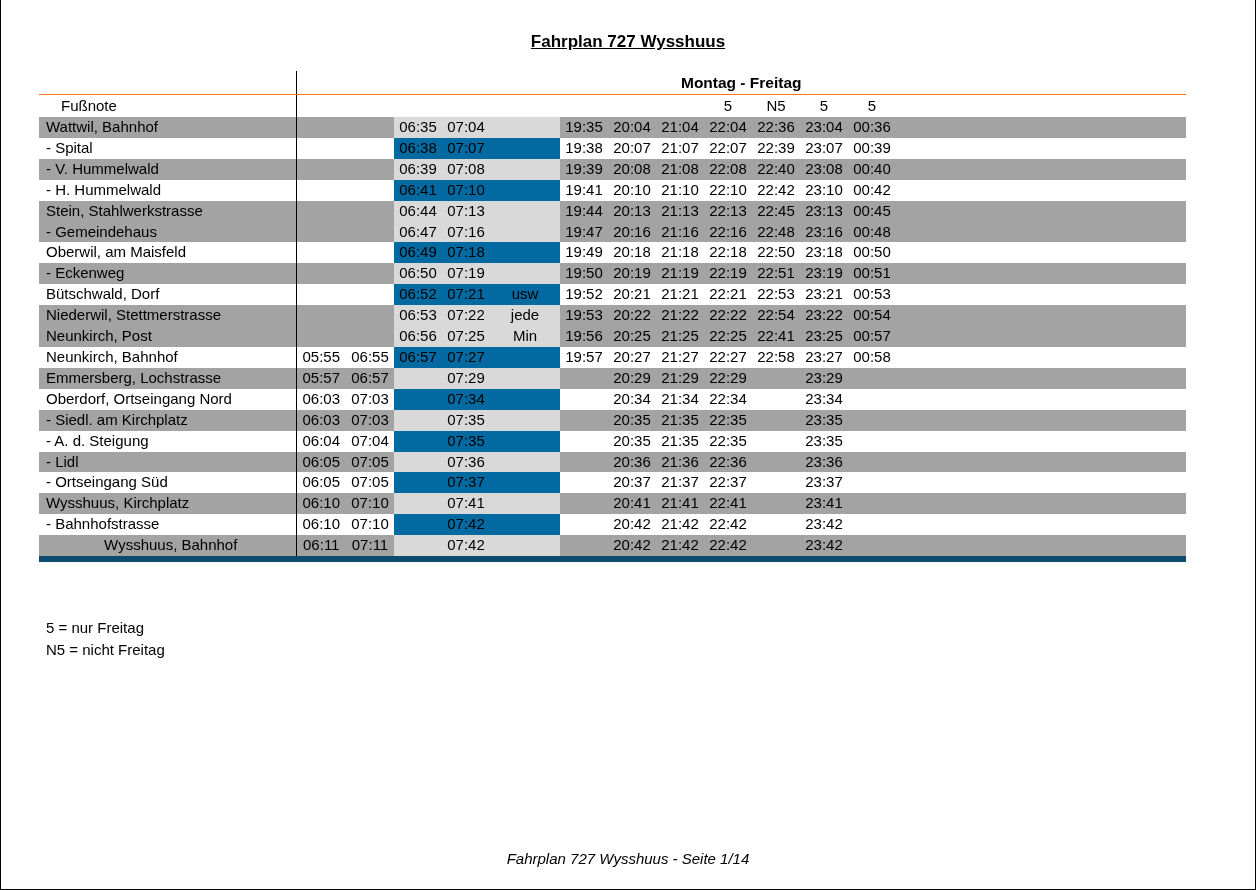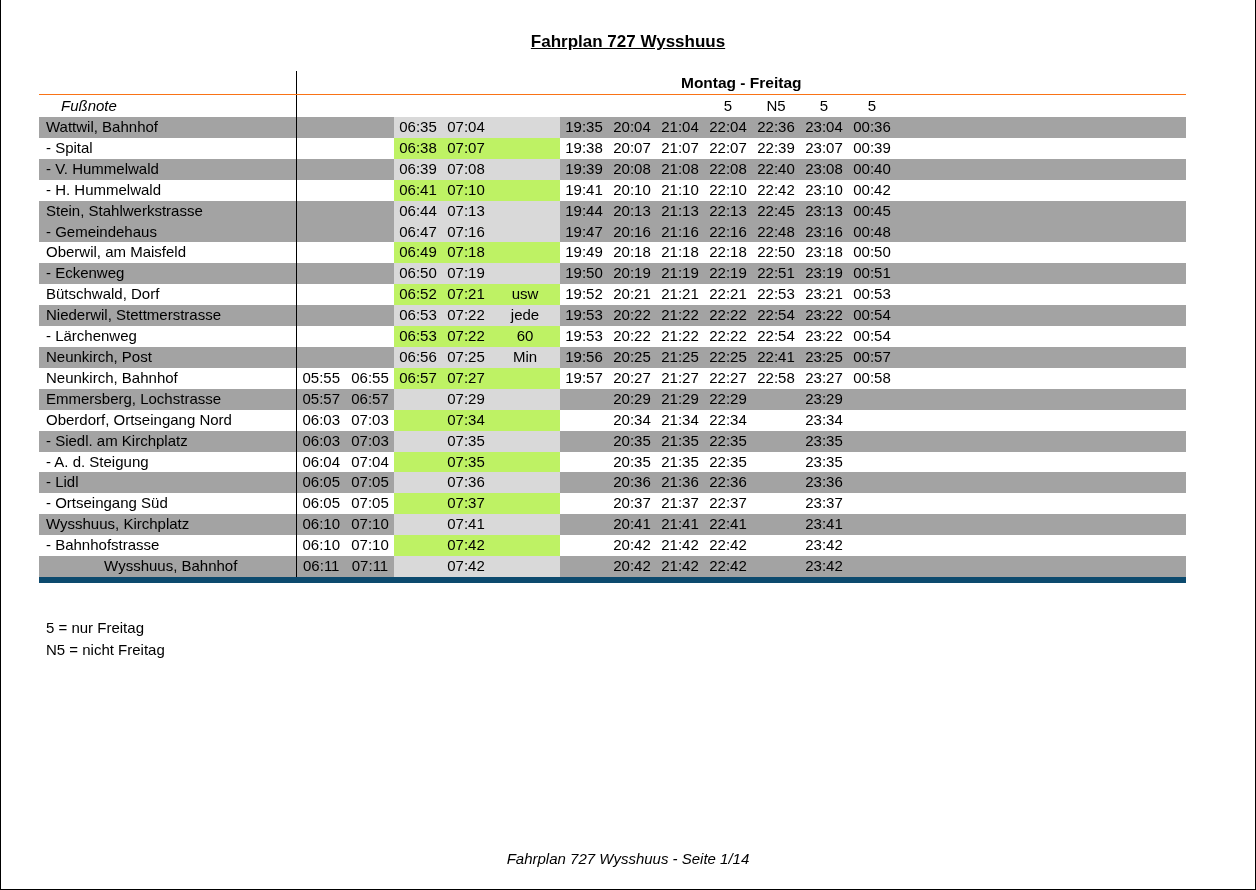--- a/index.html
+++ b/index.html
@@ -15,26 +15,26 @@
   .twrap{position:absolute;left:38px;top:71px;}
   table{border-collapse:collapse;table-layout:fixed;width:1147px;}
   td{
     padding:0;margin:0;font-size:15px;height:20.9px;line-height:20.9px;
     white-space:nowrap;overflow:hidden;vertical-align:middle;
   }
   .day-row td{height:23px;line-height:23px;border-bottom:1px solid #f97316;}
   .day-header{text-align:center;font-weight:bold;font-size:15.5px;}
   .footnote-row td{height:22px;line-height:22px;}
   .station{text-align:left;padding-left:7px;}
-  .footnote-label{text-align:left;padding-left:22px;font-style:italic;}
+  .footnote-label{text-align:left;padding-left:22px;}
   .tc{text-align:center;}
   .vline{border-left:1px solid #000;}
   tr.odd{background:#a3a3a3;}
   tr.odd .band{background:#d9d9d9;}
-  tr.even .band{background:#bef264;}
+  tr.even .band{background:#0369a1;}
   tr.last td{border-bottom:6px solid #0c4a6e;text-align:center;}
   .legend{position:absolute;left:45px;top:617px;font-size:15px;}
   .legend div{line-height:22px;}
   .footer{
     position:absolute;left:0;top:850px;width:100%;text-align:center;
     font-style:italic;font-size:15px;
   }
 </style>
 </head>
 <body>
@@ -237,36 +237,20 @@
             <td class="tc band">jede</td>
             <td class="tc">19:53</td>
             <td class="tc">20:22</td>
             <td class="tc">21:22</td>
             <td class="tc">22:22</td>
             <td class="tc">22:54</td>
             <td class="tc">23:22</td>
             <td class="tc">00:54</td>
             <td class="filler"></td>
           </tr>
-          <tr class="even">
-            <td class="station">- Lärchenweg</td>
-            <td class="tc vline"></td>
-            <td class="tc"></td>
-            <td class="tc band">06:53</td>
-            <td class="tc band">07:22</td>
-            <td class="tc band">60</td>
-            <td class="tc">19:53</td>
-            <td class="tc">20:22</td>
-            <td class="tc">21:22</td>
-            <td class="tc">22:22</td>
-            <td class="tc">22:54</td>
-            <td class="tc">23:22</td>
-            <td class="tc">00:54</td>
-            <td class="filler"></td>
-          </tr>
           <tr class="odd">
             <td class="station">Neunkirch, Post</td>
             <td class="tc vline"></td>
             <td class="tc"></td>
             <td class="tc band">06:56</td>
             <td class="tc band">07:25</td>
             <td class="tc band">Min</td>
             <td class="tc">19:56</td>
             <td class="tc">20:25</td>
             <td class="tc">21:25</td>

